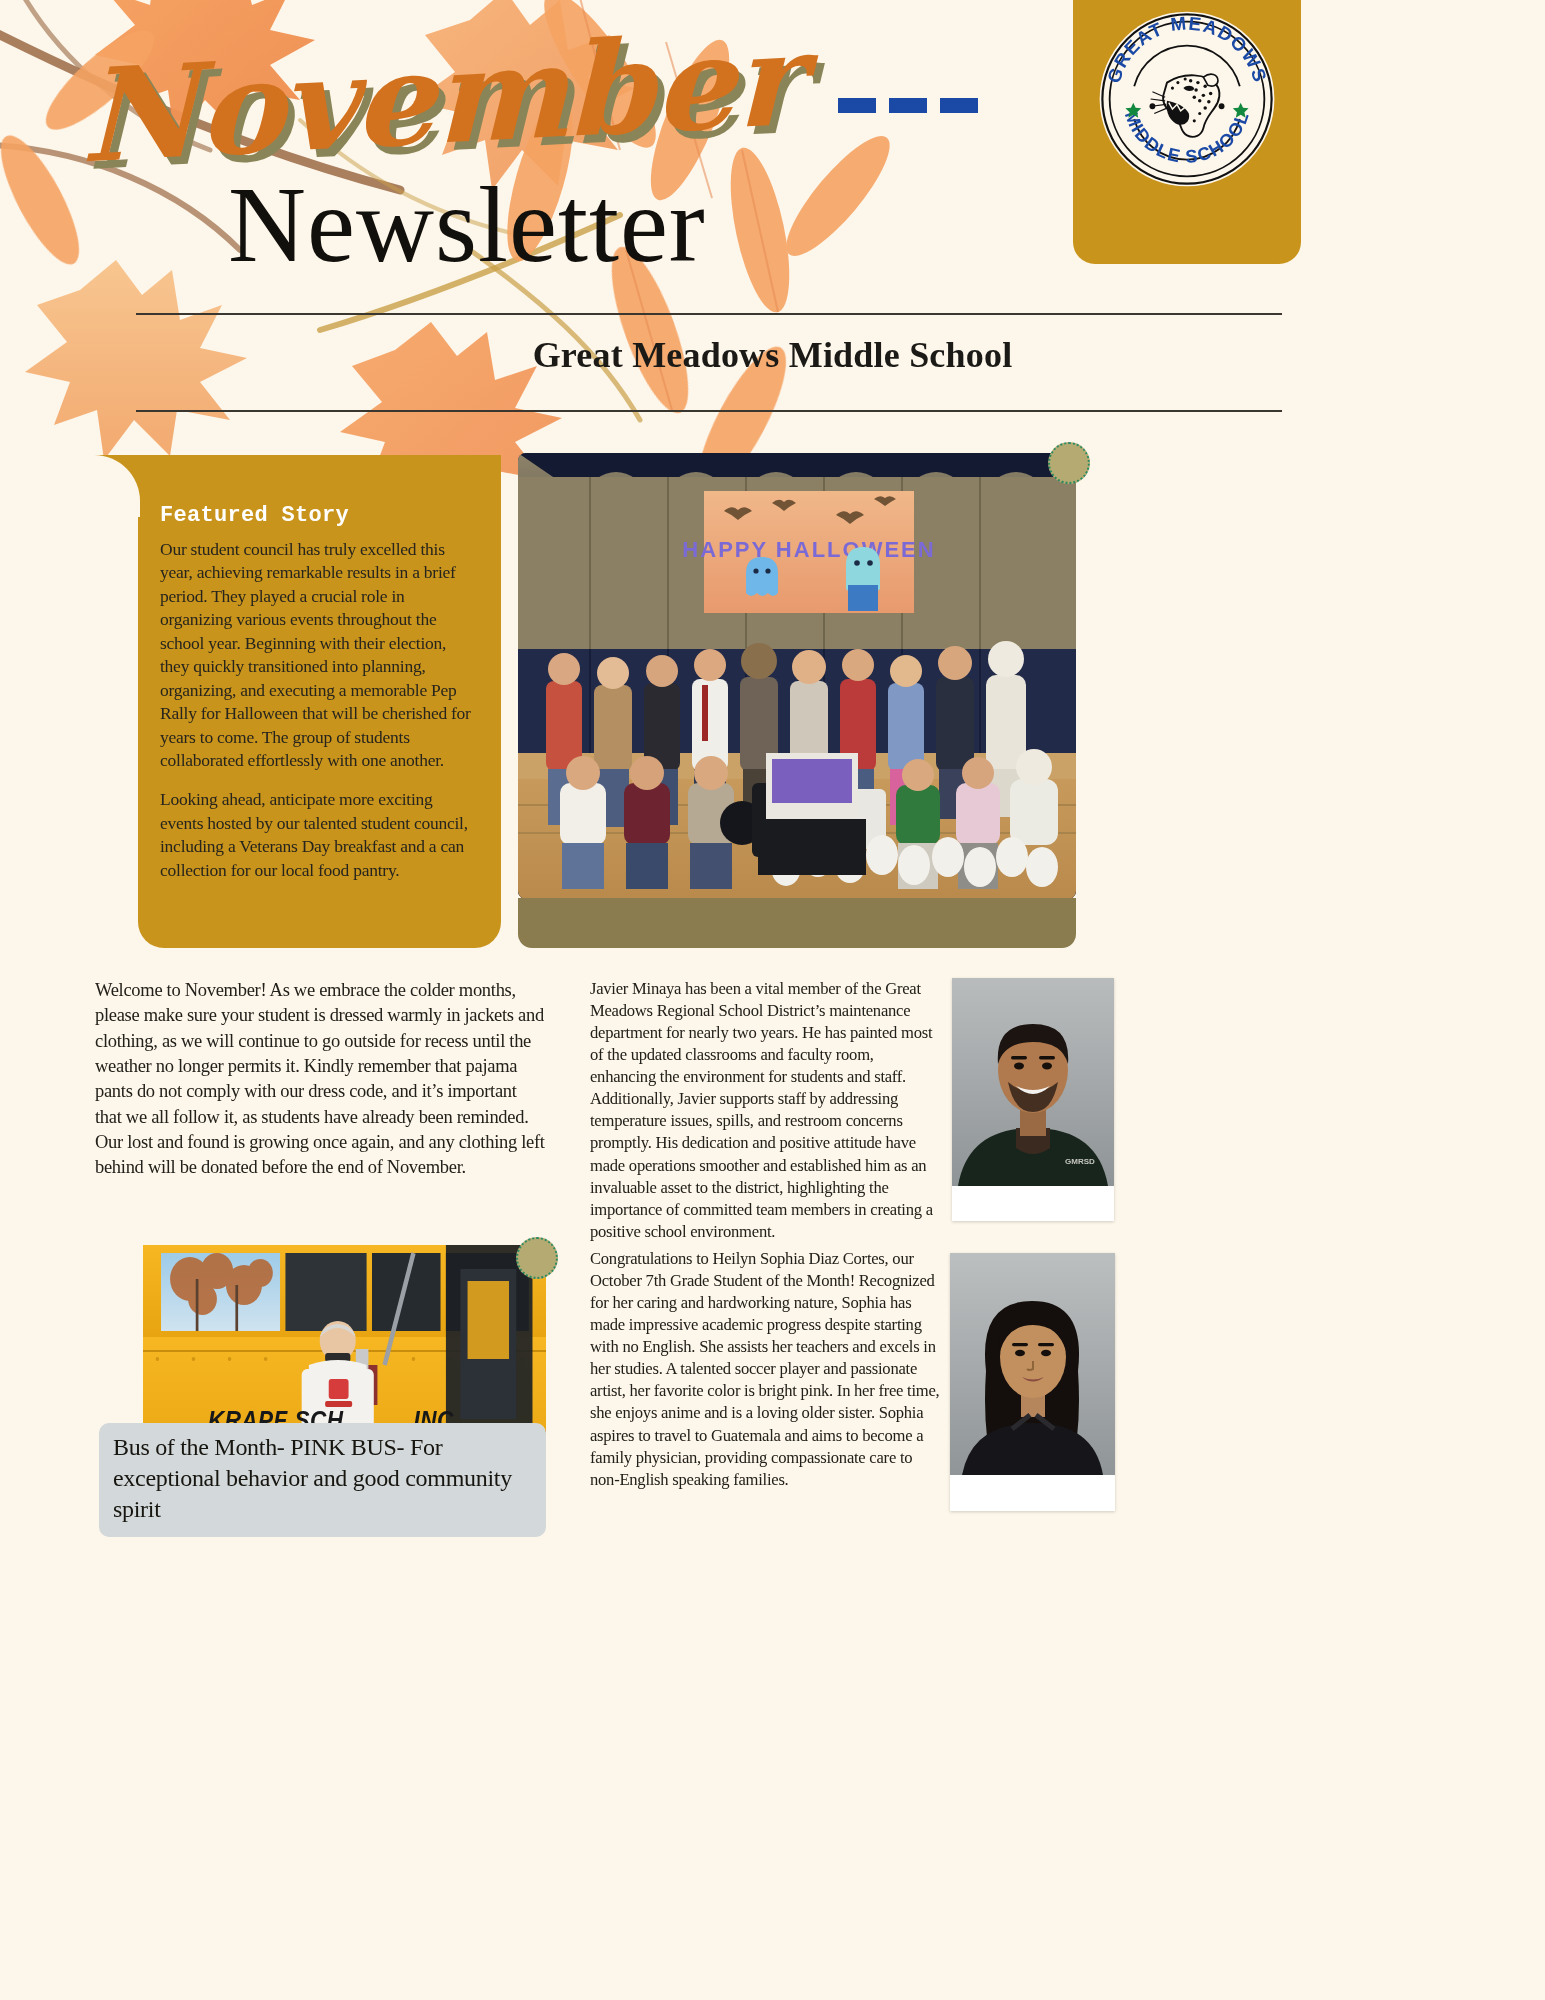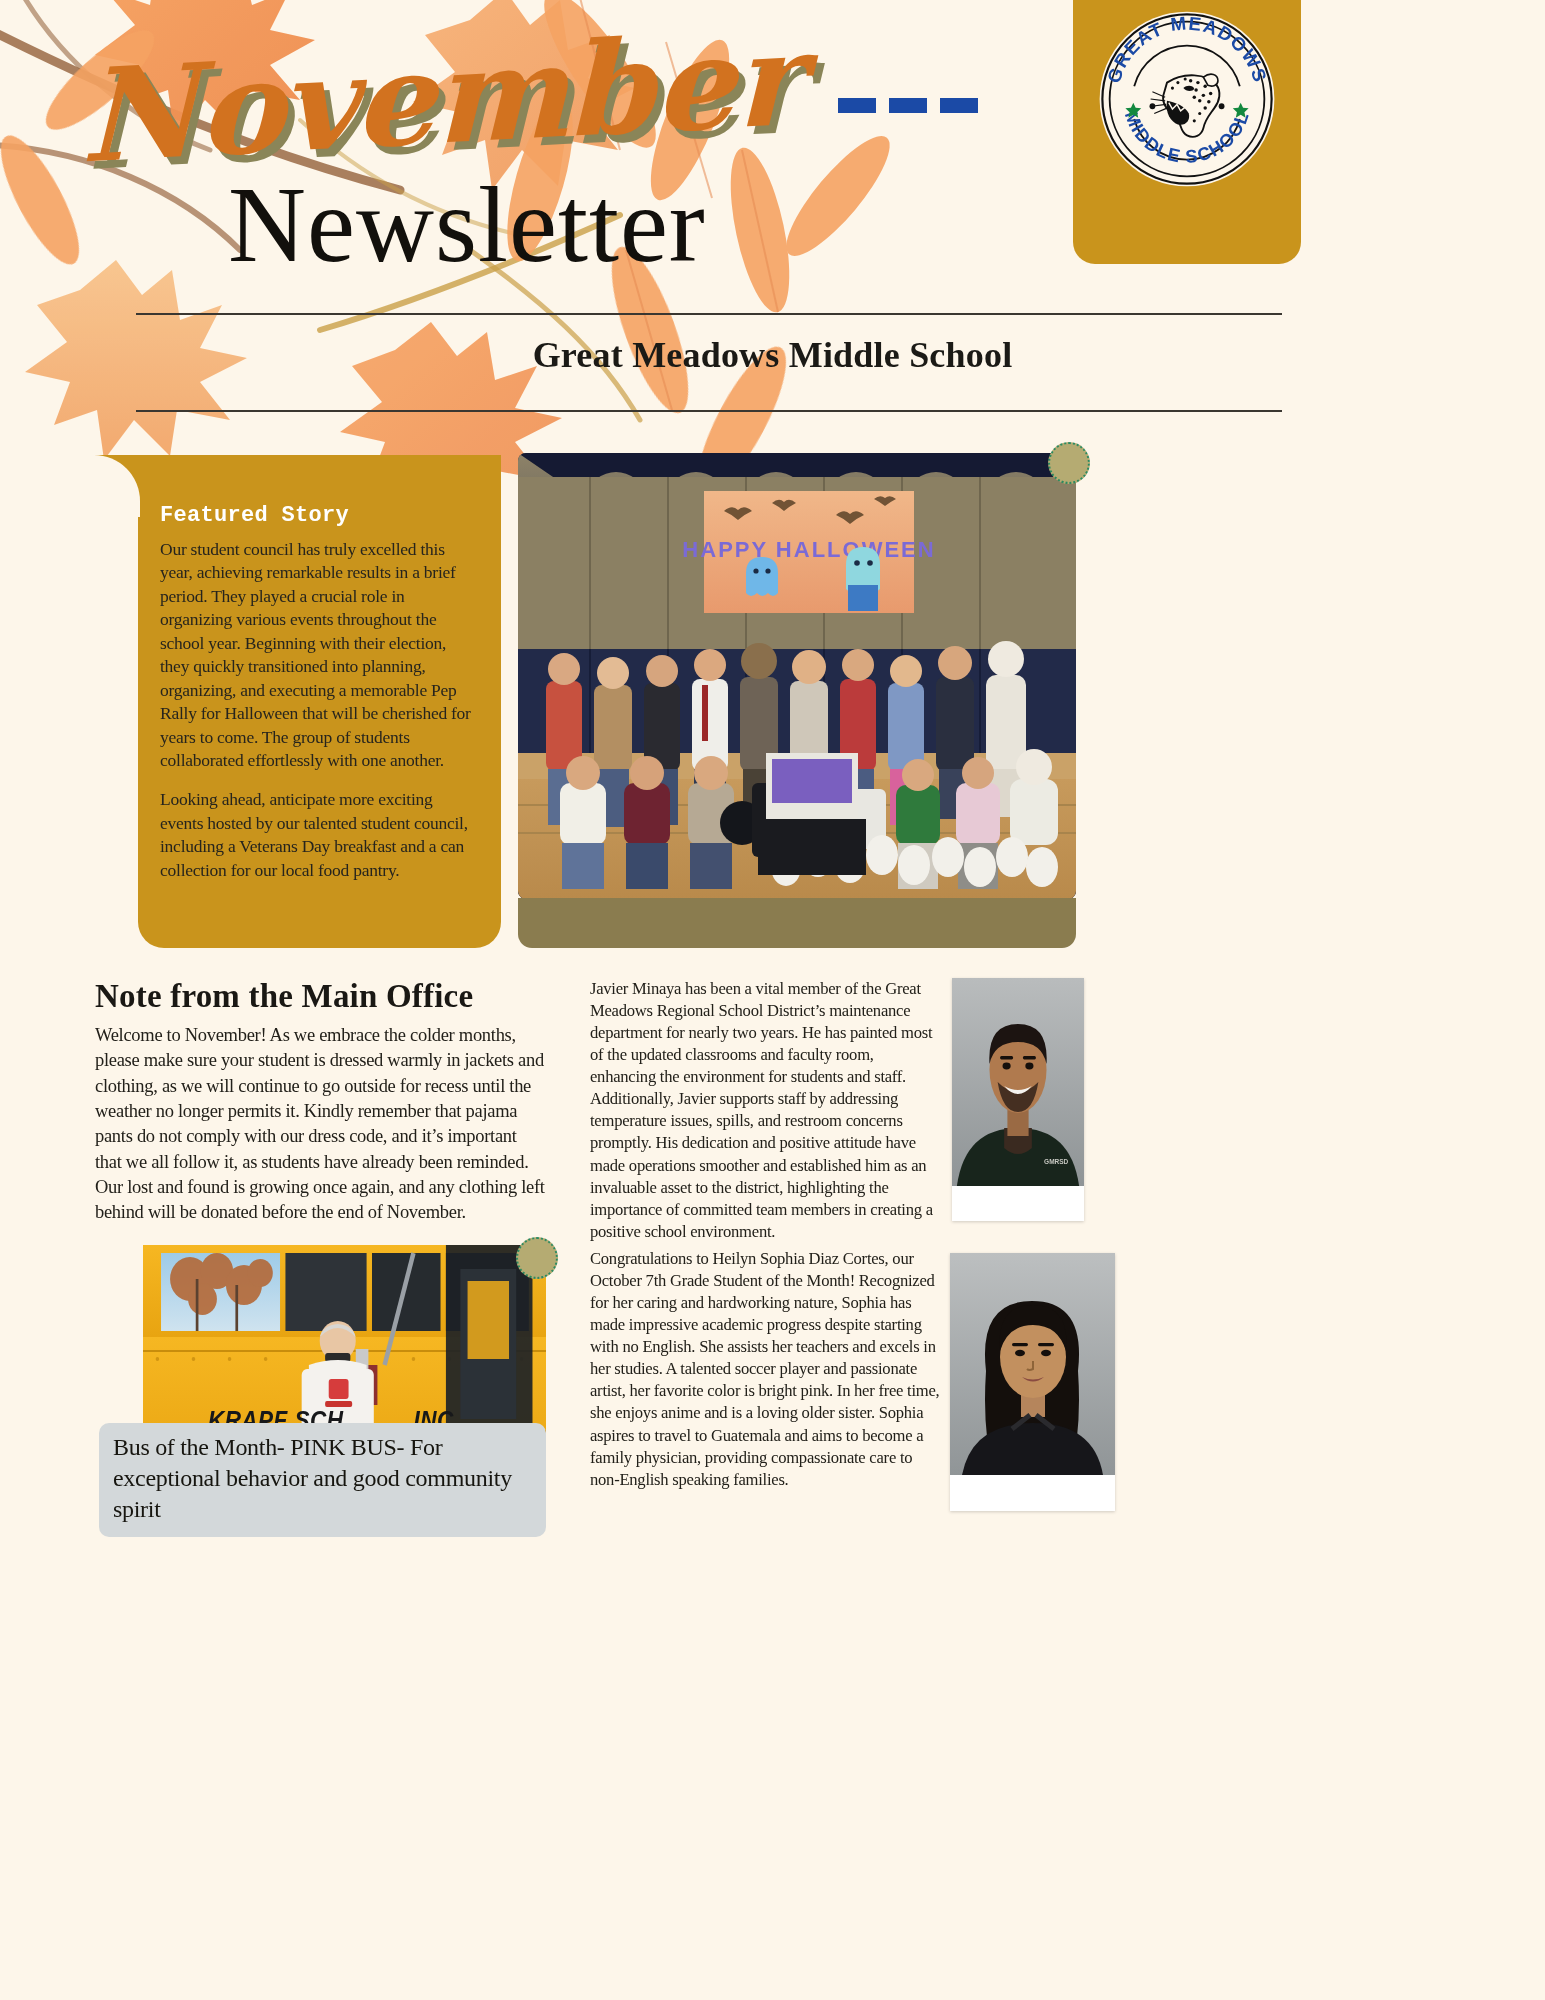--- a/index.html
+++ b/index.html
@@ -280,21 +280,21 @@
     color: #22201a;
     letter-spacing: -0.25px;
   }
 
   .portrait {
     position: absolute;
     z-index: 5;
     background: #ffffff;
     box-shadow: 0 1px 3px rgba(0,0,0,.18);
   }
-  .portrait-staff { left: 952px; top: 978px; width: 132px; height: 243px; }
+  .portrait-staff { left: 952px; top: 978px; width: 162px; height: 243px; }
   .portrait-student { left: 950px; top: 1253px; width: 165px; height: 258px; }
   .portrait svg { display: block; width: 100%; height: 100%; }
 </style>
 </head>
 <body>
 
 <div class="page">
 
   <div class="leaf-layer">
     <svg viewBox="0 0 900 560" width="900" height="560" preserveAspectRatio="none">
@@ -629,21 +629,20 @@
         <rect x="248" y="300" width="92" height="66" fill="#e9e7e0"></rect>
         <rect x="254" y="306" width="80" height="44" fill="#7a5fbf"></rect>
         <rect x="240" y="366" width="108" height="56" fill="#1a1b1f"></rect>
       </g>
     </svg>
   </div>
   <div class="hw-footer"></div>
   <div class="circle-olive circle-hw"></div>
 
   <section class="office">
-    <h2 class="sec-title">Note from the Main Office</h2>
     <p class="sec-body">Welcome to November! As we embrace the colder months, please make sure your student is dressed warmly in jackets and clothing, as we will continue to go outside for recess until the weather no longer permits it. Kindly remember that pajama pants do not comply with our dress code, and it’s important that we all follow it, as students have already been reminded. Our lost and found is growing once again, and any clothing left behind will be donated before the end of November.</p>
   </section>
 
   <div class="photo-bus">
     <svg viewBox="0 0 447 233" preserveAspectRatio="none">
       <defs>
         <linearGradient id="busY" x1="0" y1="0" x2="0" y2="1">
           <stop offset="0%" stop-color="#f6b722"></stop>
             <stop offset="100%" stop-color="#e8a411"></stop>
         </linearGradient>

